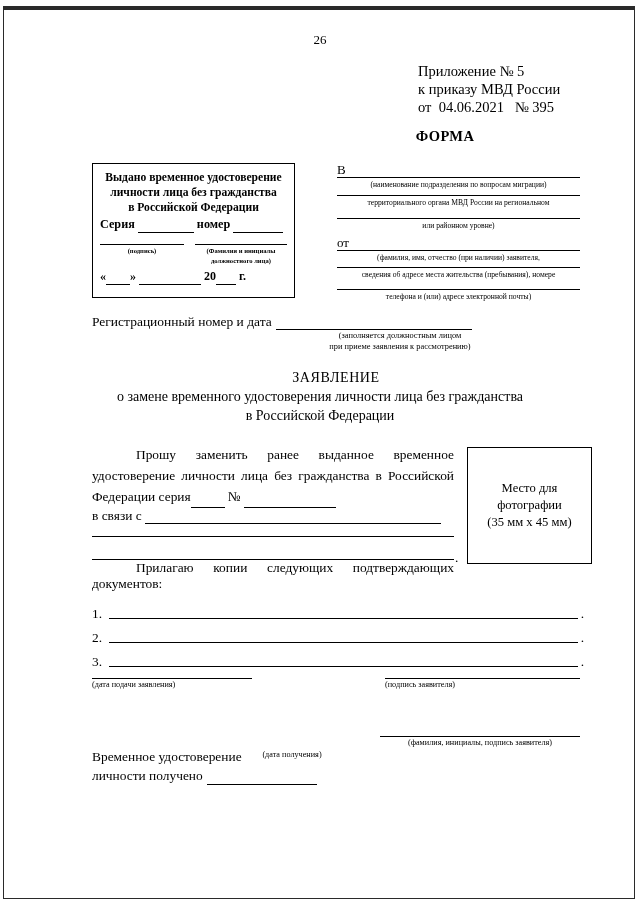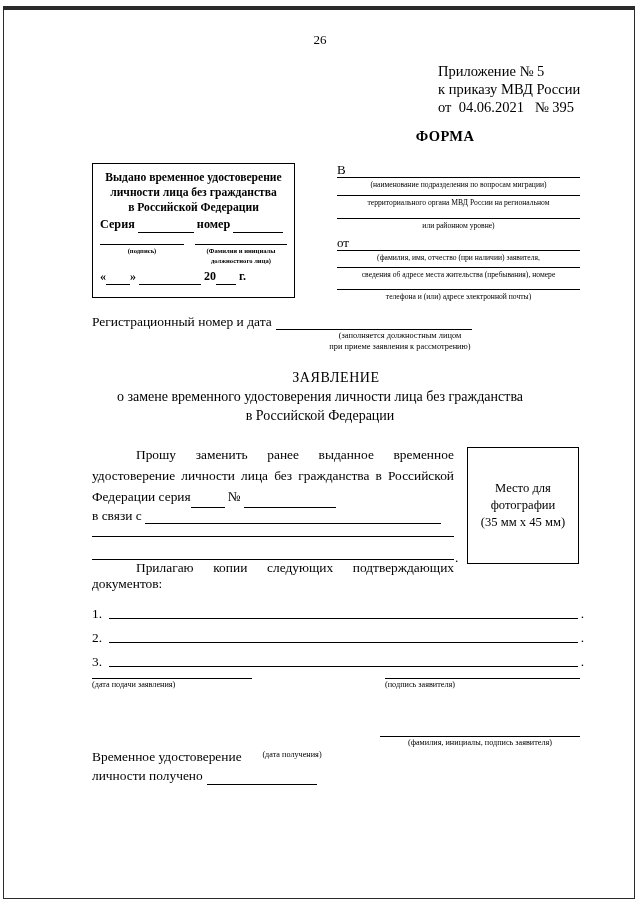--- a/index.html
+++ b/index.html
@@ -45,21 +45,20 @@
     text-align: center;
     font-size: 13px;
   }
 
   
   .hdr {
     position: absolute;
     left: 418px; top: 62px;
     font-size: 14.5px;
     line-height: 18px;
-    margin-left: 20px;
   }
   .hdr div { white-space: pre; }
 
   .forma {
     position: absolute;
     left: 330px; top: 128px;
     width: 230px;
     text-align: center;
     font-size: 14.5px;
     font-weight: bold;
@@ -175,21 +174,21 @@
 
   .dot-end {
     position: absolute;
     font-size: 13.4px;
   }
 
   
   .photo {
     position: absolute;
     left: 467px; top: 447px;
-    width: 112px; height: 117px;
+    width: 125px; height: 117px;
     border: 1.3px solid #000;
     box-sizing: border-box;
     display: flex;
     align-items: center;
     justify-content: center;
     text-align: center;
     font-size: 12.6px;
     line-height: 17px;
   }
 

